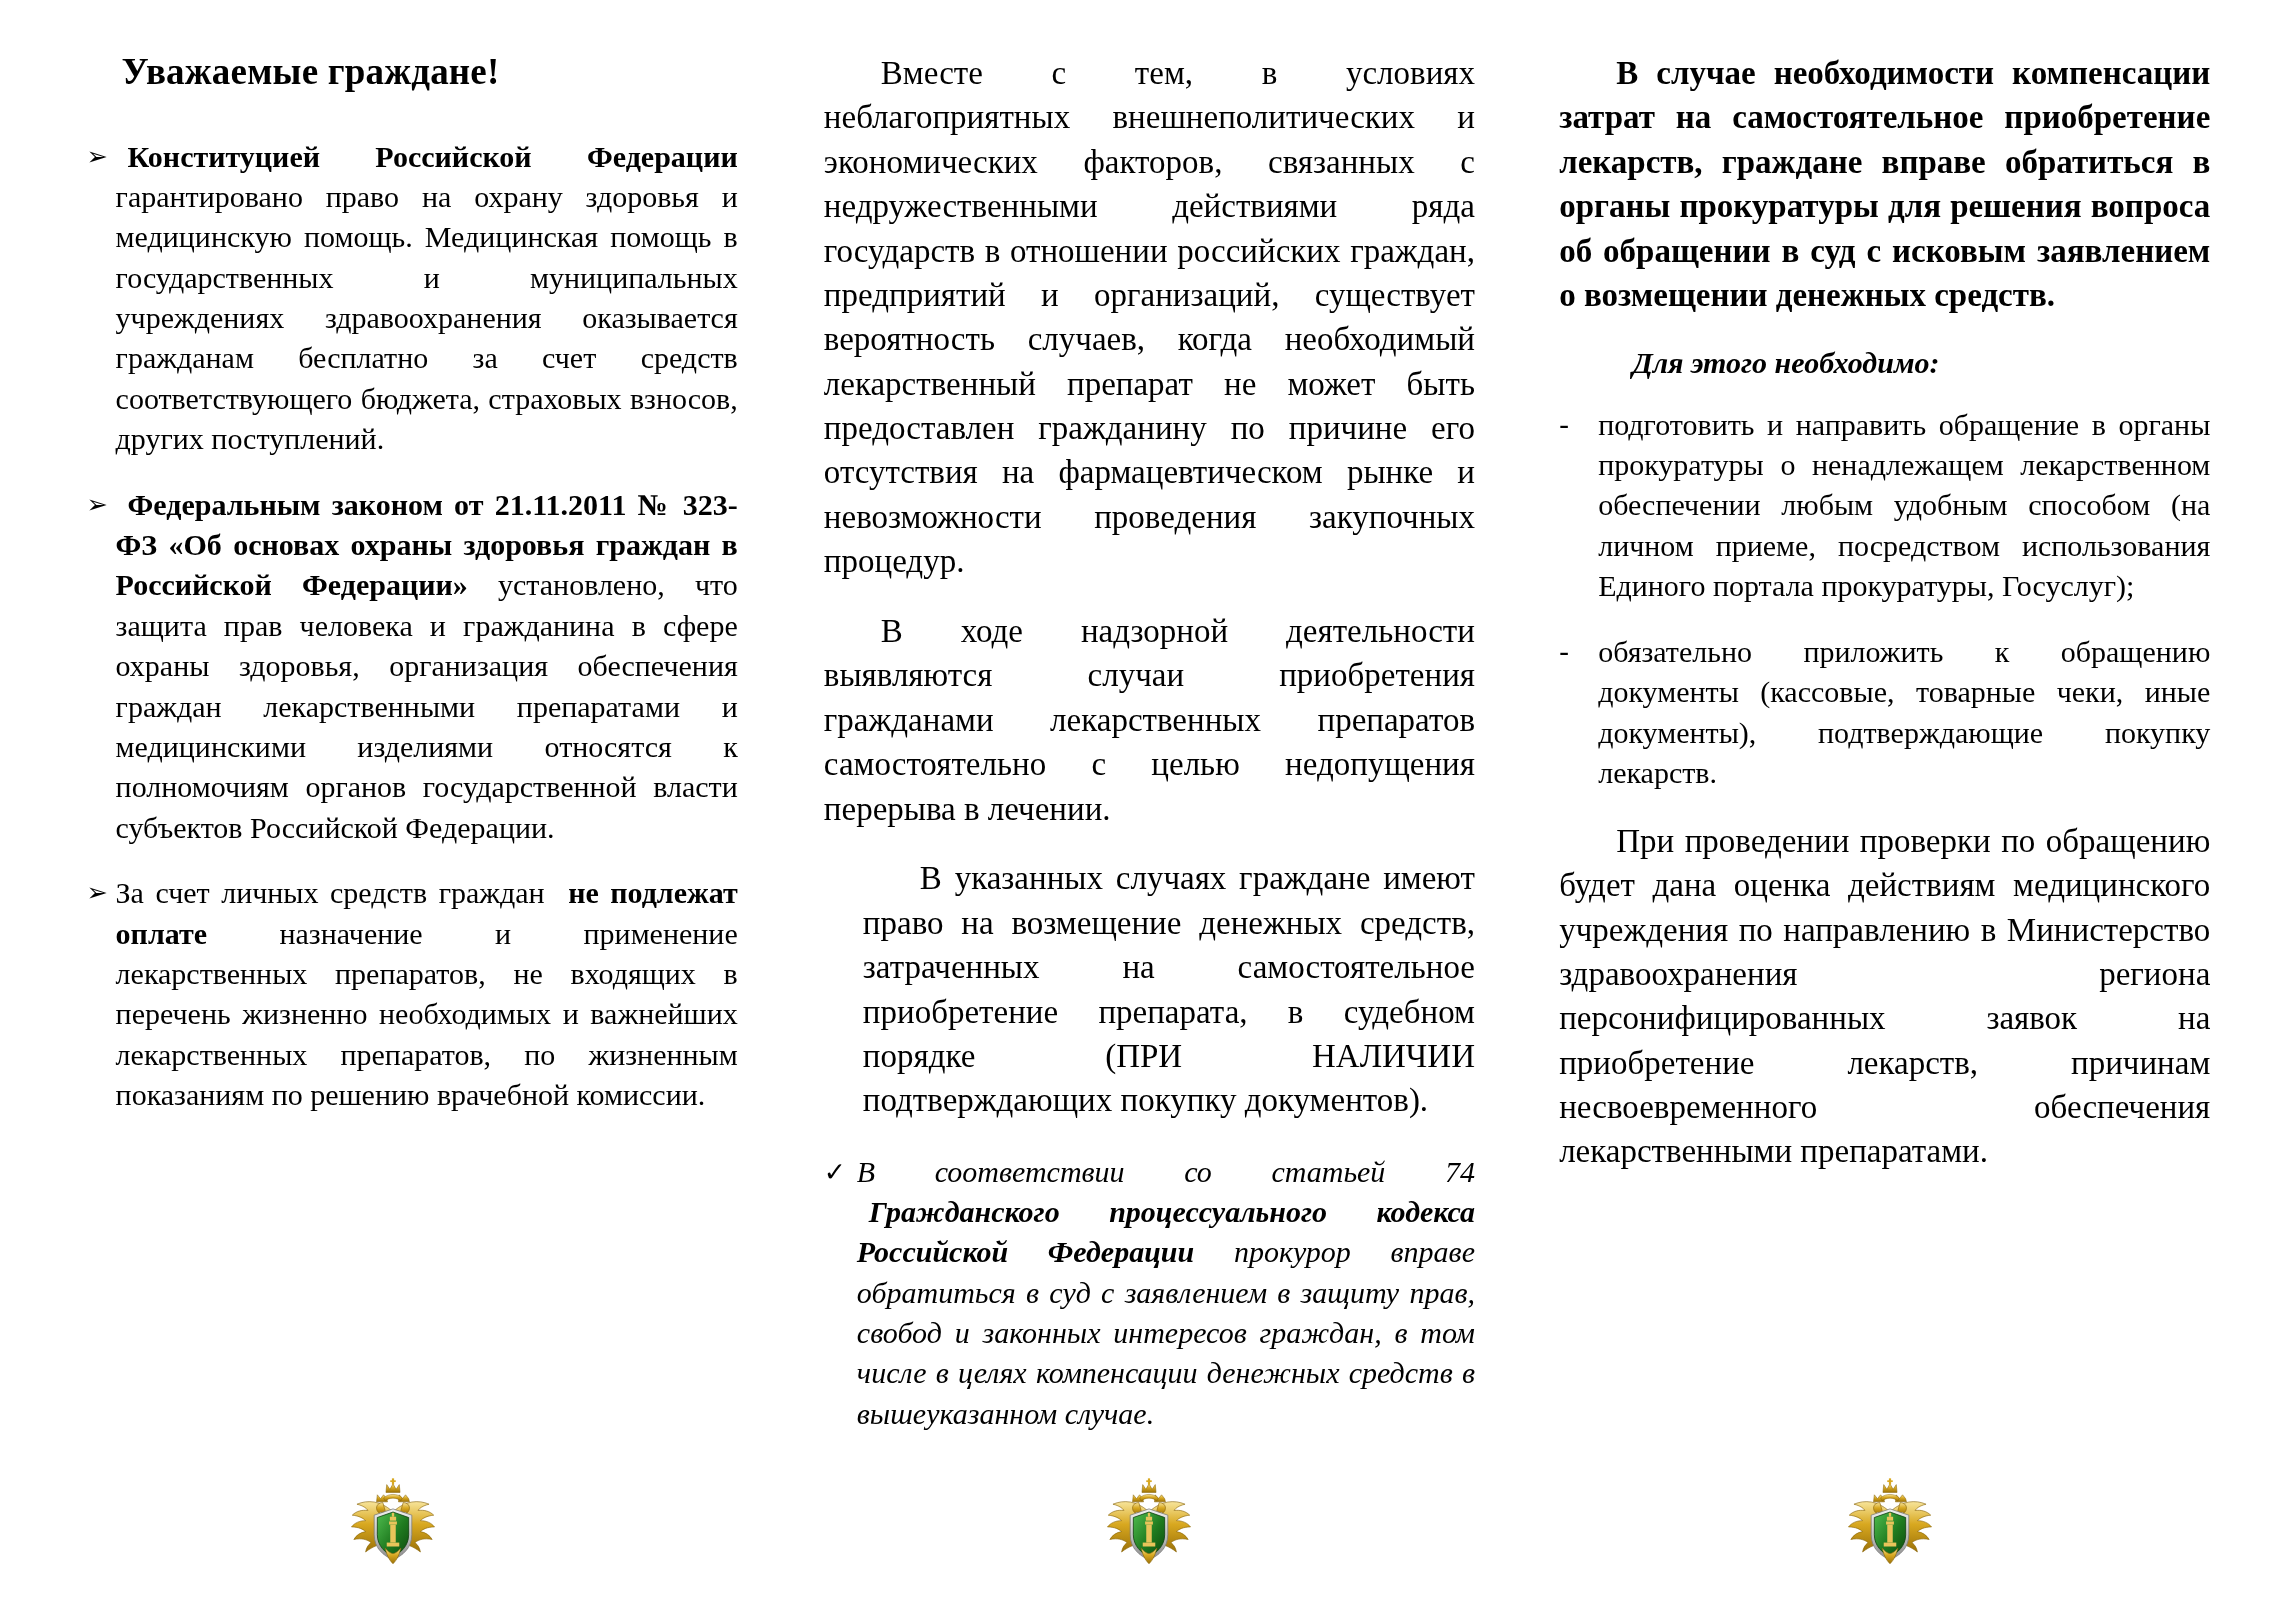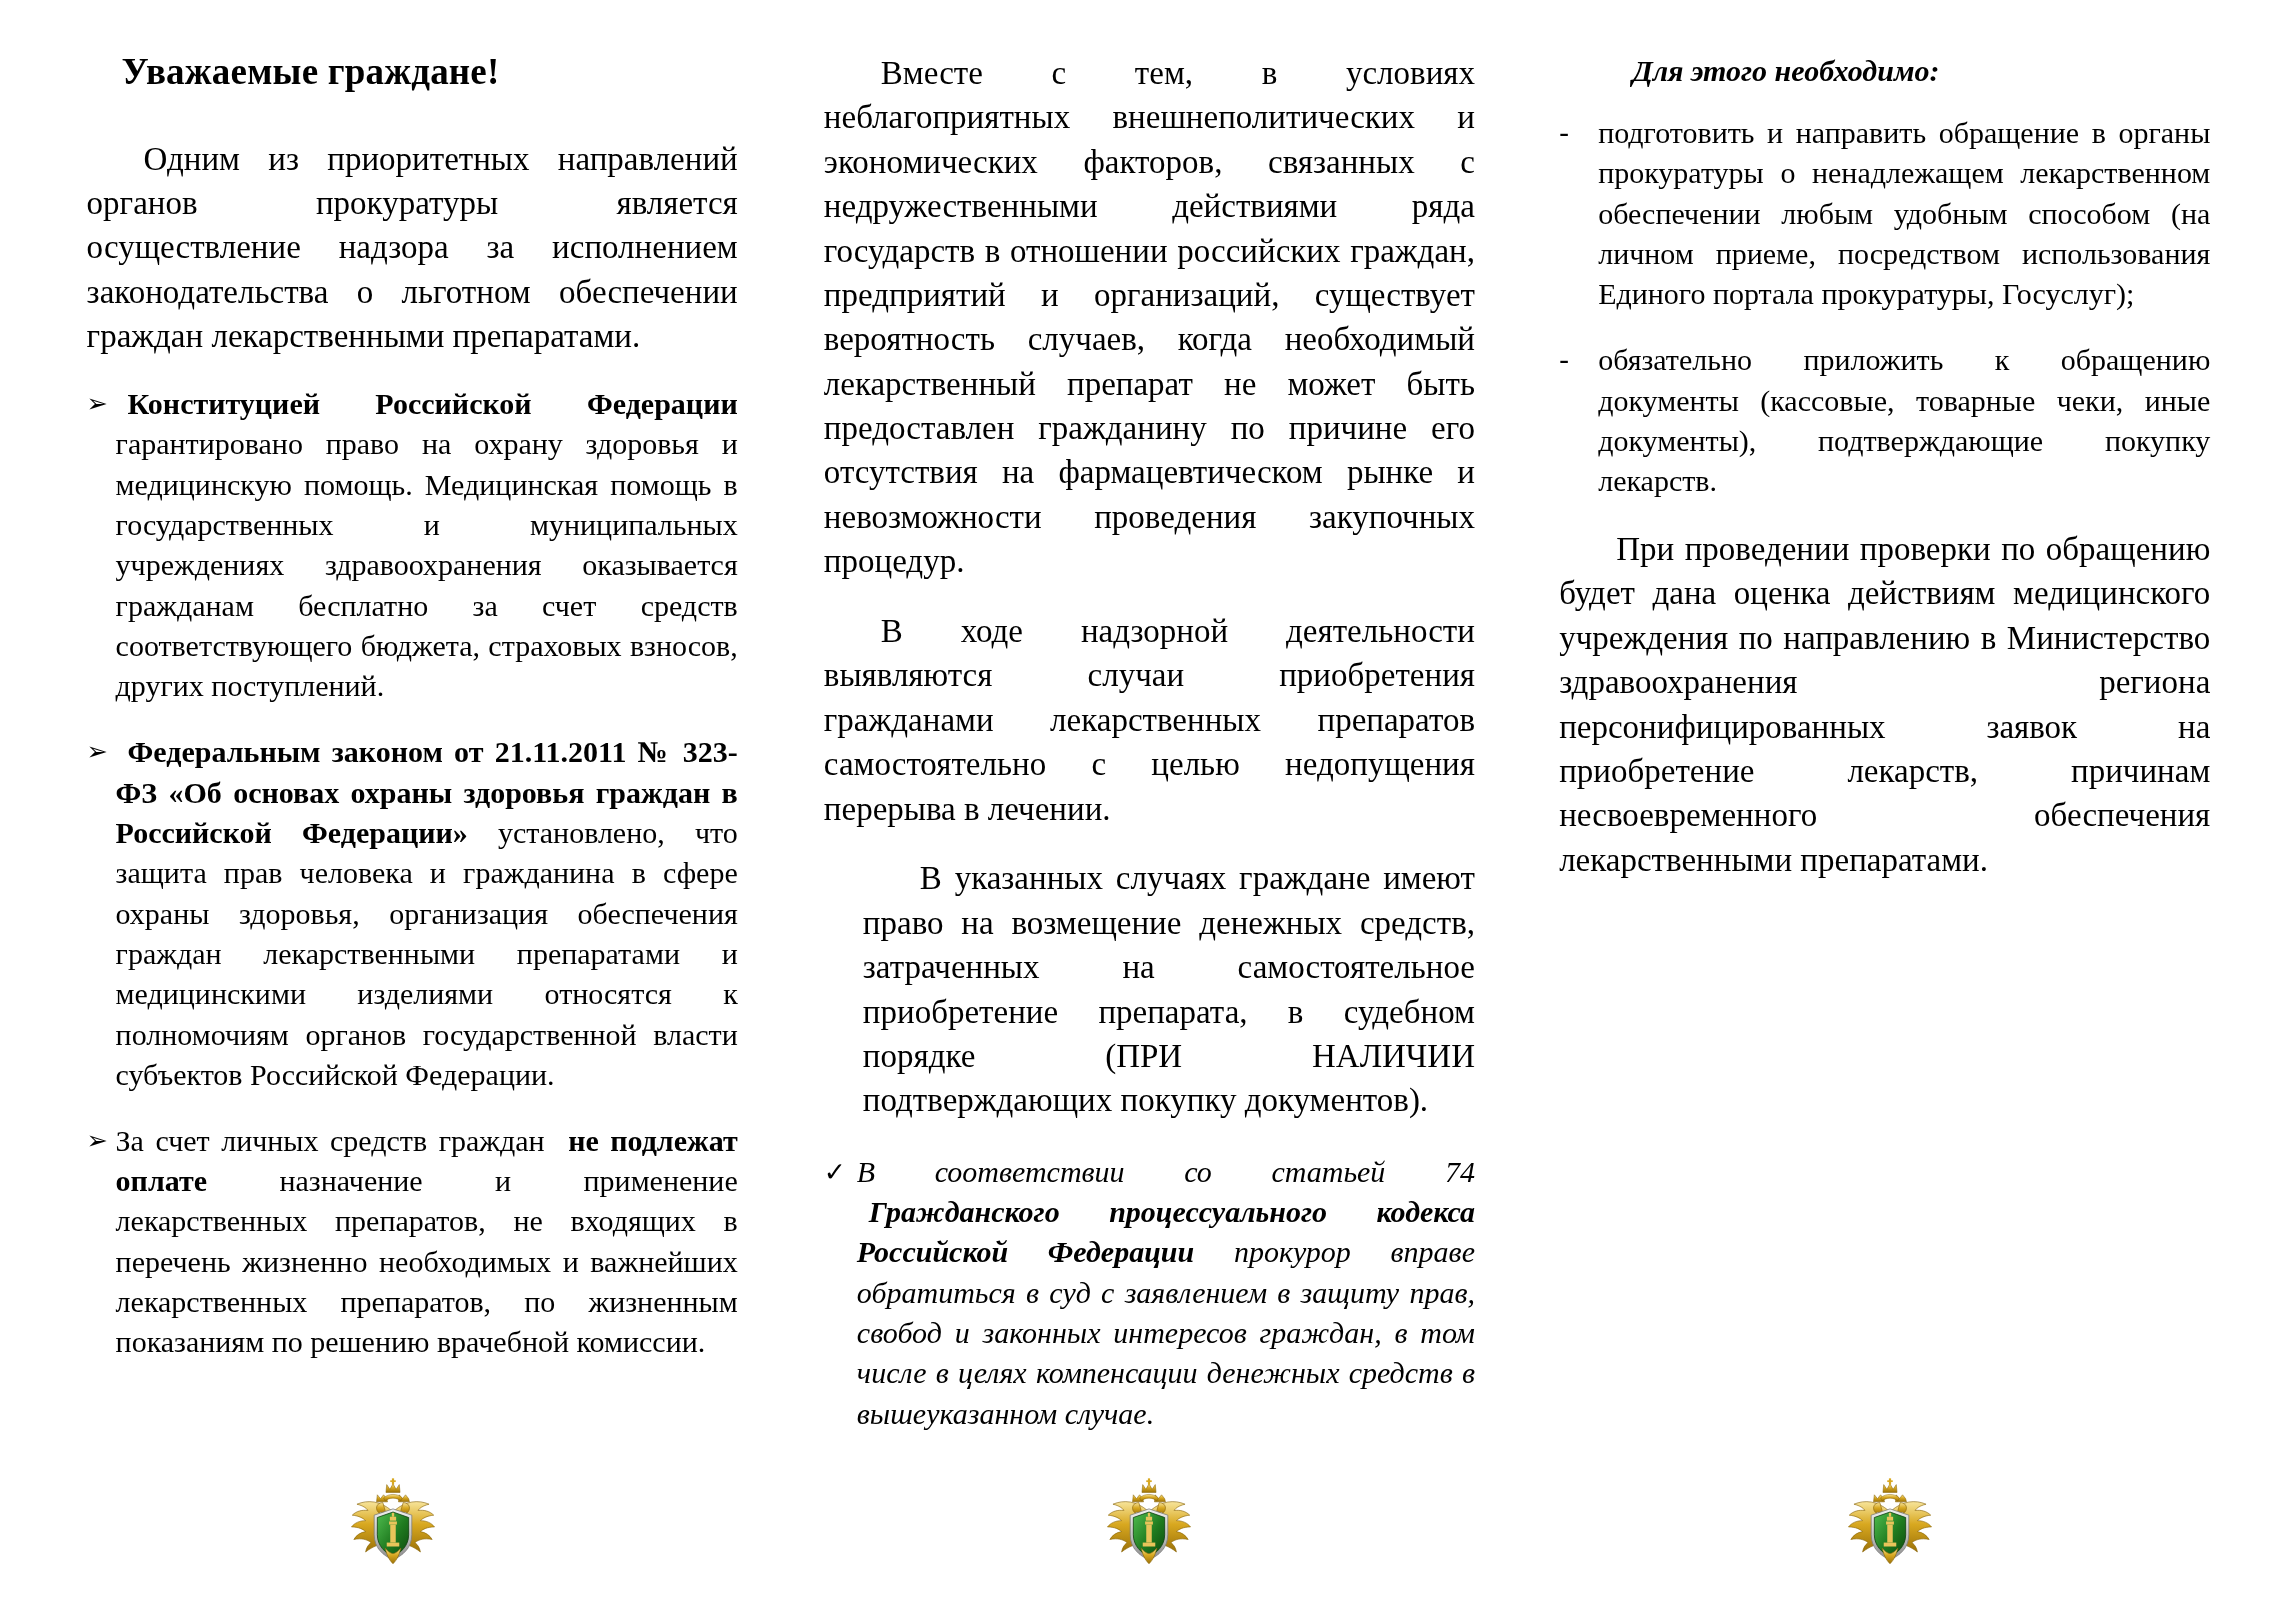--- a/index.html
+++ b/index.html
@@ -117,21 +117,20 @@
 </style>
 </head>
 <body>
 
 <div class="page">
 
   <div class="column col-1">
 
     <h1 class="title">Уважаемые граждане!</h1>
 
-    <p class="para">Одним из приоритетных направлений органов прокуратуры является осуществление надзора за исполнением законодательства о льготном обеспечении граждан лекарственными препаратами.</p>
 
     <div class="bullet-list">
 
       <div class="bullet">
         <span class="marker arrow">➢</span>
         <span class="btext"><b>Конституцией Российской Федерации</b><span> гарантировано право на охрану здоровья и медицинскую помощь. Медицинская помощь в государственных и муниципальных учреждениях здравоохранения оказывается гражданам бесплатно за счет средств соответствующего бюджета, страховых взносов, других поступлений.</span></span>
       </div>
 
       <div class="bullet">
         <span class="marker arrow">➢</span>
@@ -252,20 +251,21 @@
         <rect x="56" y="52" width="8" height="5" fill="#e8c45a"></rect>
         <rect x="58.5" y="47" width="3" height="5" fill="#e8c45a"></rect>
         <path d="M50 92 C52 100 54 106 60 112 C66 106 68 100 70 92 C66 97 62 99 60 99 C58 99 54 97 50 92 Z" fill="url(#g1b)" stroke="#8a6508" stroke-width="0.8"></path>
       </svg>
     </div>
 
   </div>
 
   <div class="column col-3">
 
+    <p class="para bold">В случае необходимости компенсации затрат на самостоятельное приобретение лекарств, граждане вправе обратиться в органы прокуратуры для решения вопроса об обращении в суд с исковым заявлением о возмещении денежных средств.</p>
 
     <div class="subhead">Для этого необходимо:</div>
 
     <div class="bullet-list">
 
       <div class="bullet">
         <span class="marker dash">-</span>
         <span class="btext">подготовить и направить обращение в органы прокуратуры о ненадлежащем лекарственном обеспечении любым удобным способом (на личном приеме, посредством использования Единого портала прокуратуры, Госуслуг);</span>
       </div>
 

